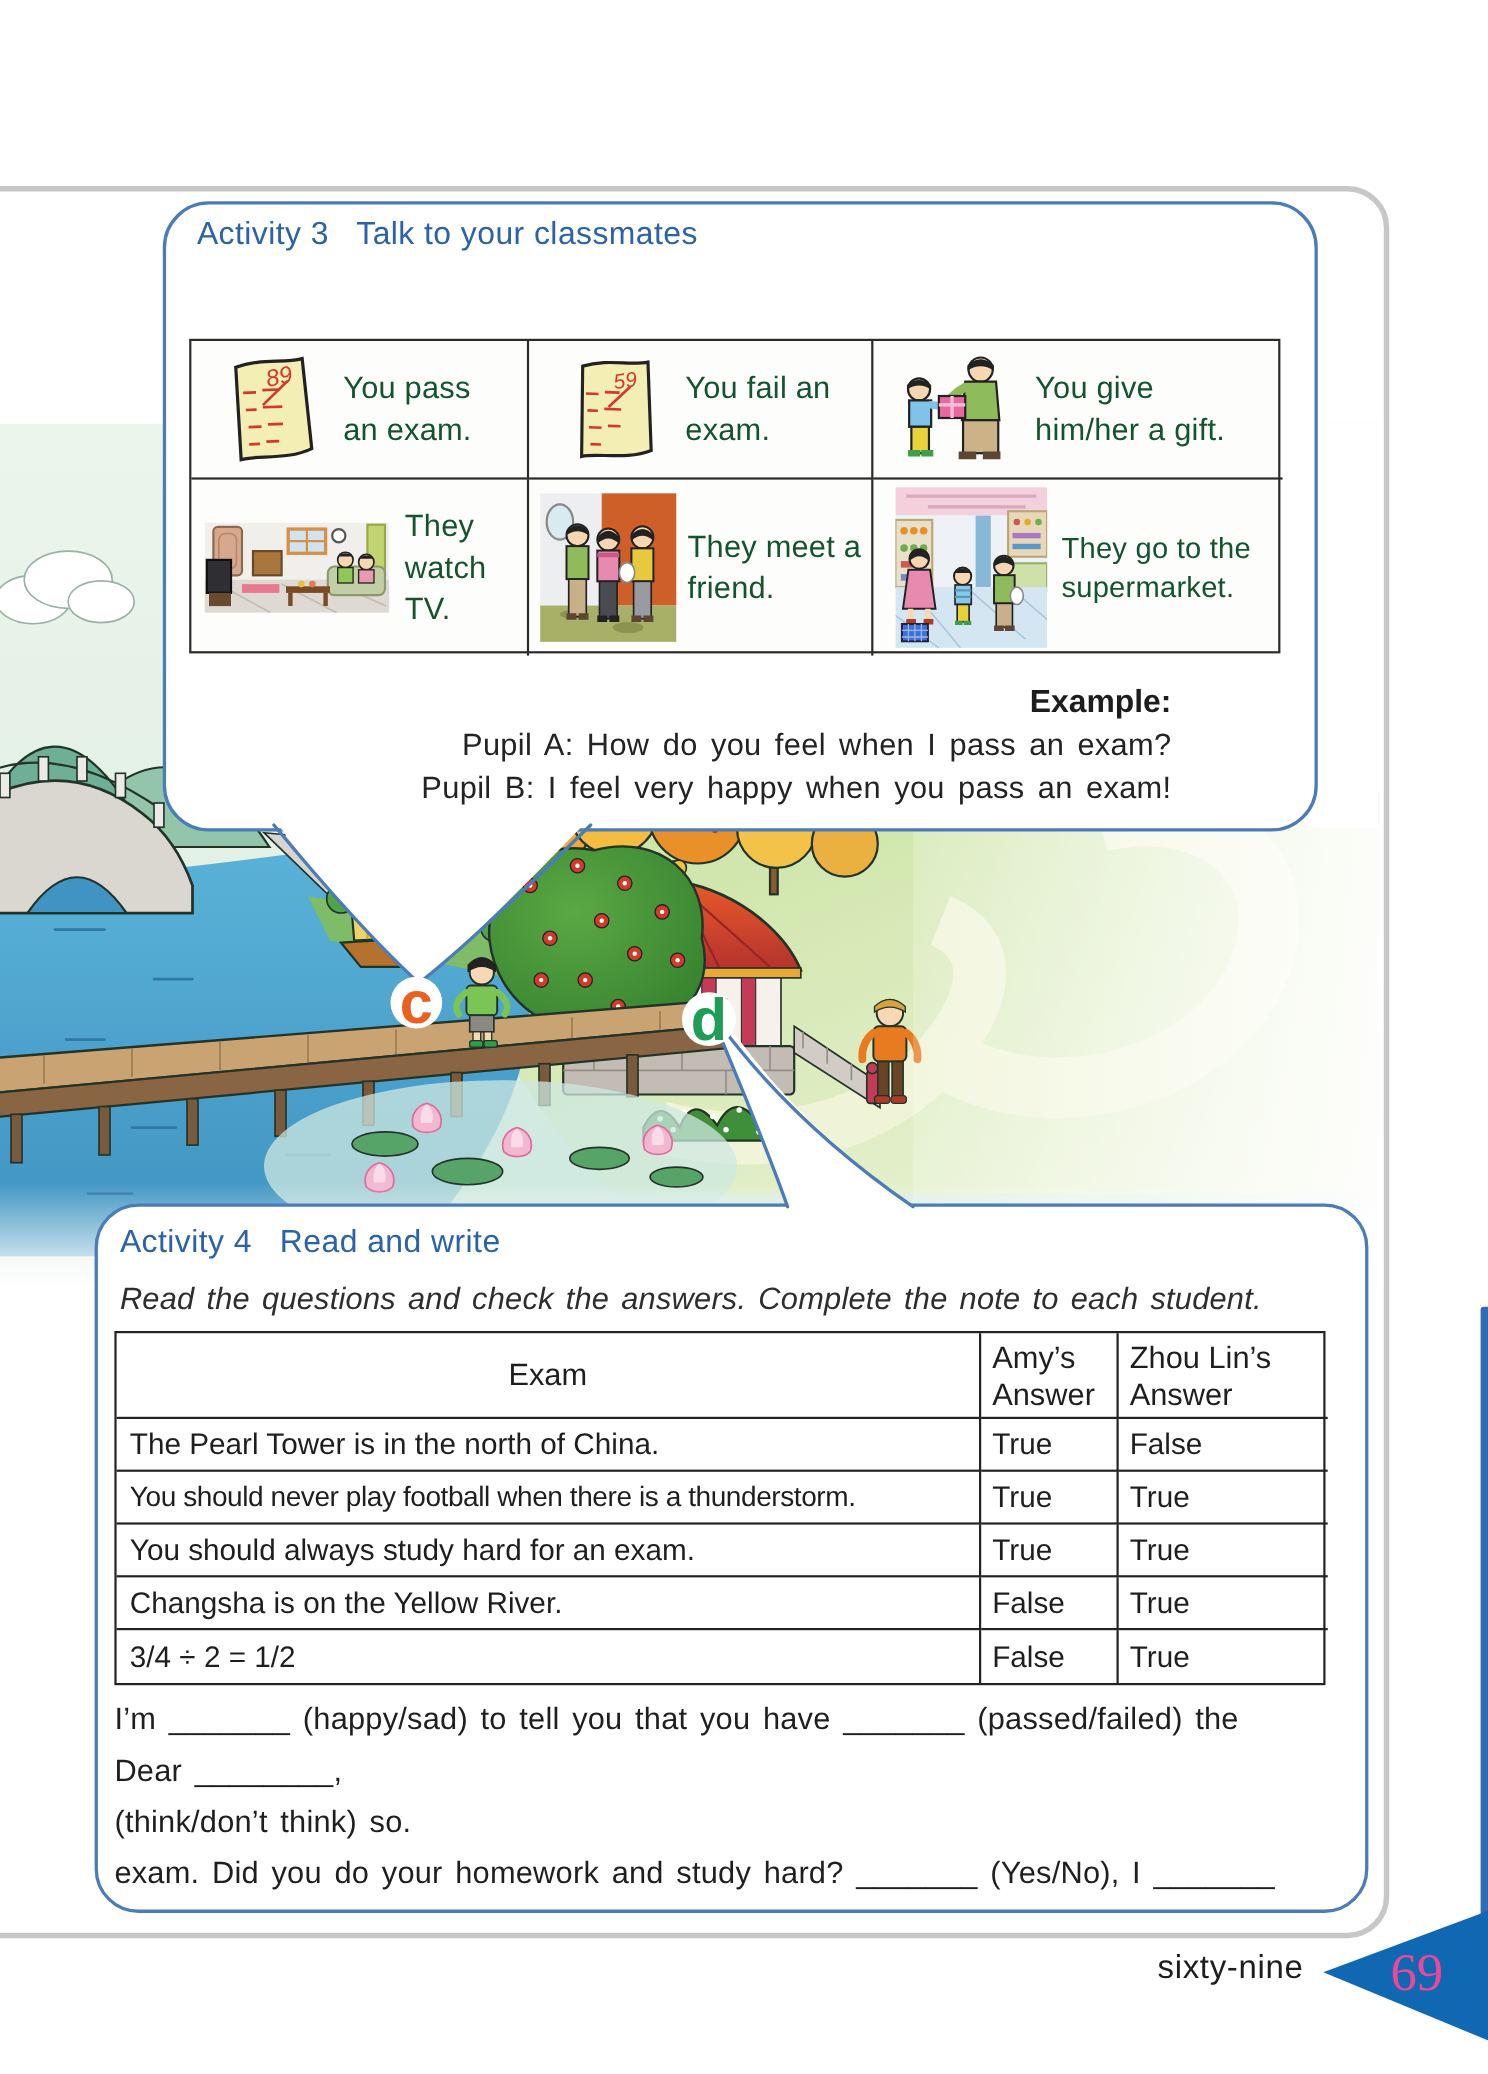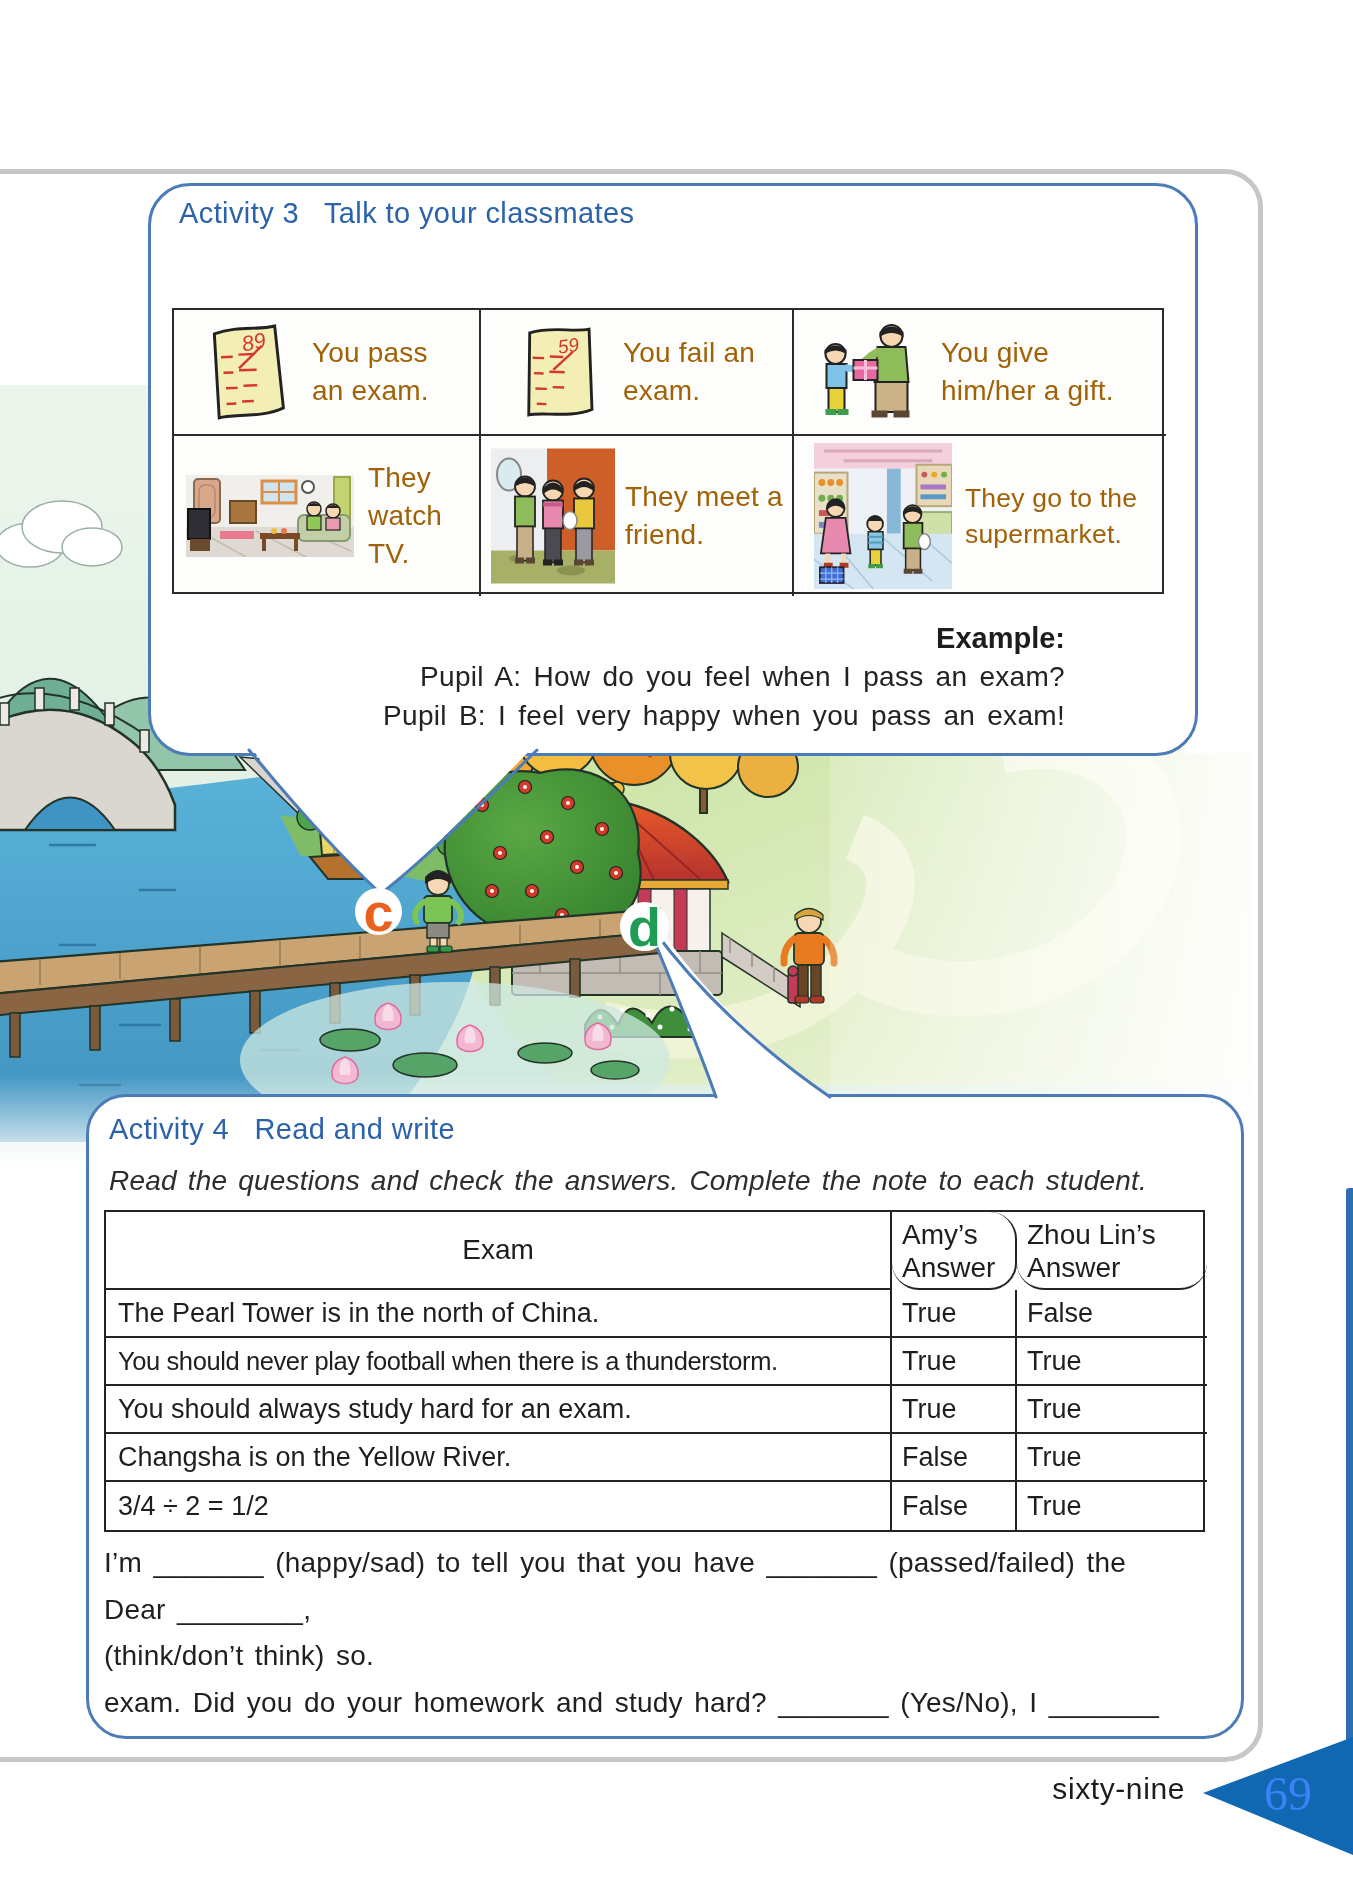--- a/index.html
+++ b/index.html
@@ -18,50 +18,50 @@
   #box4{left:86px;top:1094px;width:1152px;height:639px;border-radius:40px;}
   .a-title{font-size:29px;color:#2b62a9;letter-spacing:.4px;white-space:pre;font-weight:500;}
   .a-instr{font-size:28px;font-style:italic;color:#2e2e2e;word-spacing:3px;letter-spacing:.2px;}
   
   #a3-table{left:172px;top:308px;width:992px;height:286px;display:grid;
             grid-template-columns:307px 313px 372px;grid-template-rows:126px 160px;
             border:2px solid #2b2b2b;box-sizing:border-box;background:#fdfdfb;}
   .a3cell{display:flex;align-items:center;box-sizing:border-box;border-right:2px solid #2b2b2b;border-bottom:2px solid #2b2b2b;}
   .a3cell:nth-child(3n){border-right:none;}
   .a3cell:nth-child(n+4){border-bottom:none;}
-  .cellText{font-size:28px;line-height:38px;color:#a16207;letter-spacing:.2px;}
+  .cellText{font-size:28px;line-height:38px;color:#14532d;letter-spacing:.2px;}
   
   #example{left:165px;top:618px;width:900px;}
   #example .ex-h{font-weight:bold;font-size:29px;line-height:40px;color:#1d1d1d;}
   #example .ex-l{font-size:28px;line-height:38.5px;word-spacing:4px;letter-spacing:.3px;color:#232323;}
   
   .marker{border-radius:50%;background:#fff;display:flex;align-items:center;justify-content:center;
           font-weight:900;z-index:5;line-height:1;}
   #marker-c{left:355px;top:888px;width:47px;height:47px;color:#e8611f;font-size:54px;}
   #marker-d{left:620px;top:902px;width:49px;height:49px;color:#1f9d57;font-size:54px;}
   
   #a4-table{left:104px;top:1210px;width:1101px;display:grid;
             grid-template-columns:786px 125px 190px;grid-template-rows:78px repeat(5,48px);
             border:2px solid #232323;box-sizing:border-box;background:#fff;}
   .a4c{box-sizing:border-box;border-right:2px solid #232323;border-bottom:2px solid #232323;
        display:flex;align-items:center;font-size:27px;color:#1e1e1e;padding-left:12px;}
   .a4c.lastcol{border-right:none;}
   .a4c.lastrow{border-bottom:none;}
   .a4c.hdr{font-size:28px;}
   .a4c.hdr-exam{justify-content:center;padding-left:0;}
-  .a4c.hdr2{display:block;padding-top:6px;line-height:33px;padding-left:10px;border-radius:27px;}
+  .a4c.hdr2{display:block;padding-top:6px;line-height:33px;padding-left:10px;}
   .a4c.cond{font-size:25.5px;letter-spacing:-.4px;}
   .a4c.val{padding-left:10px;}
   
   #note{left:104px;top:1540px;width:1112px;}
   #note div{font-size:28px;line-height:46.5px;word-spacing:3.5px;letter-spacing:.2px;color:#1f1f1f;}
   
   #footer-word{left:990px;top:1772px;width:195px;text-align:right;font-size:30px;letter-spacing:.6px;color:#1d1d1d;z-index:3;}
   #pennant{left:1203px;top:1733px;z-index:4;}
-  #page-num{left:1238px;top:1766px;width:100px;text-align:center;color:#3b82f6;z-index:5;
+  #page-num{left:1238px;top:1766px;width:100px;text-align:center;color:#ec4899;z-index:5;
             font-family:"Liberation Serif",serif;font-size:48px;}
   #tails{left:0;top:0;width:1353px;height:1885px;z-index:4;pointer-events:none;}
 </style>
 </head>
 <body>
 
 <svg id="scene" class="abs" viewBox="0 0 1253 785">
   <defs>
     <linearGradient id="skyG" x1="0" y1="0" x2="0" y2="1">
         <stop offset="0" stop-color="#ecf5ec"></stop>

